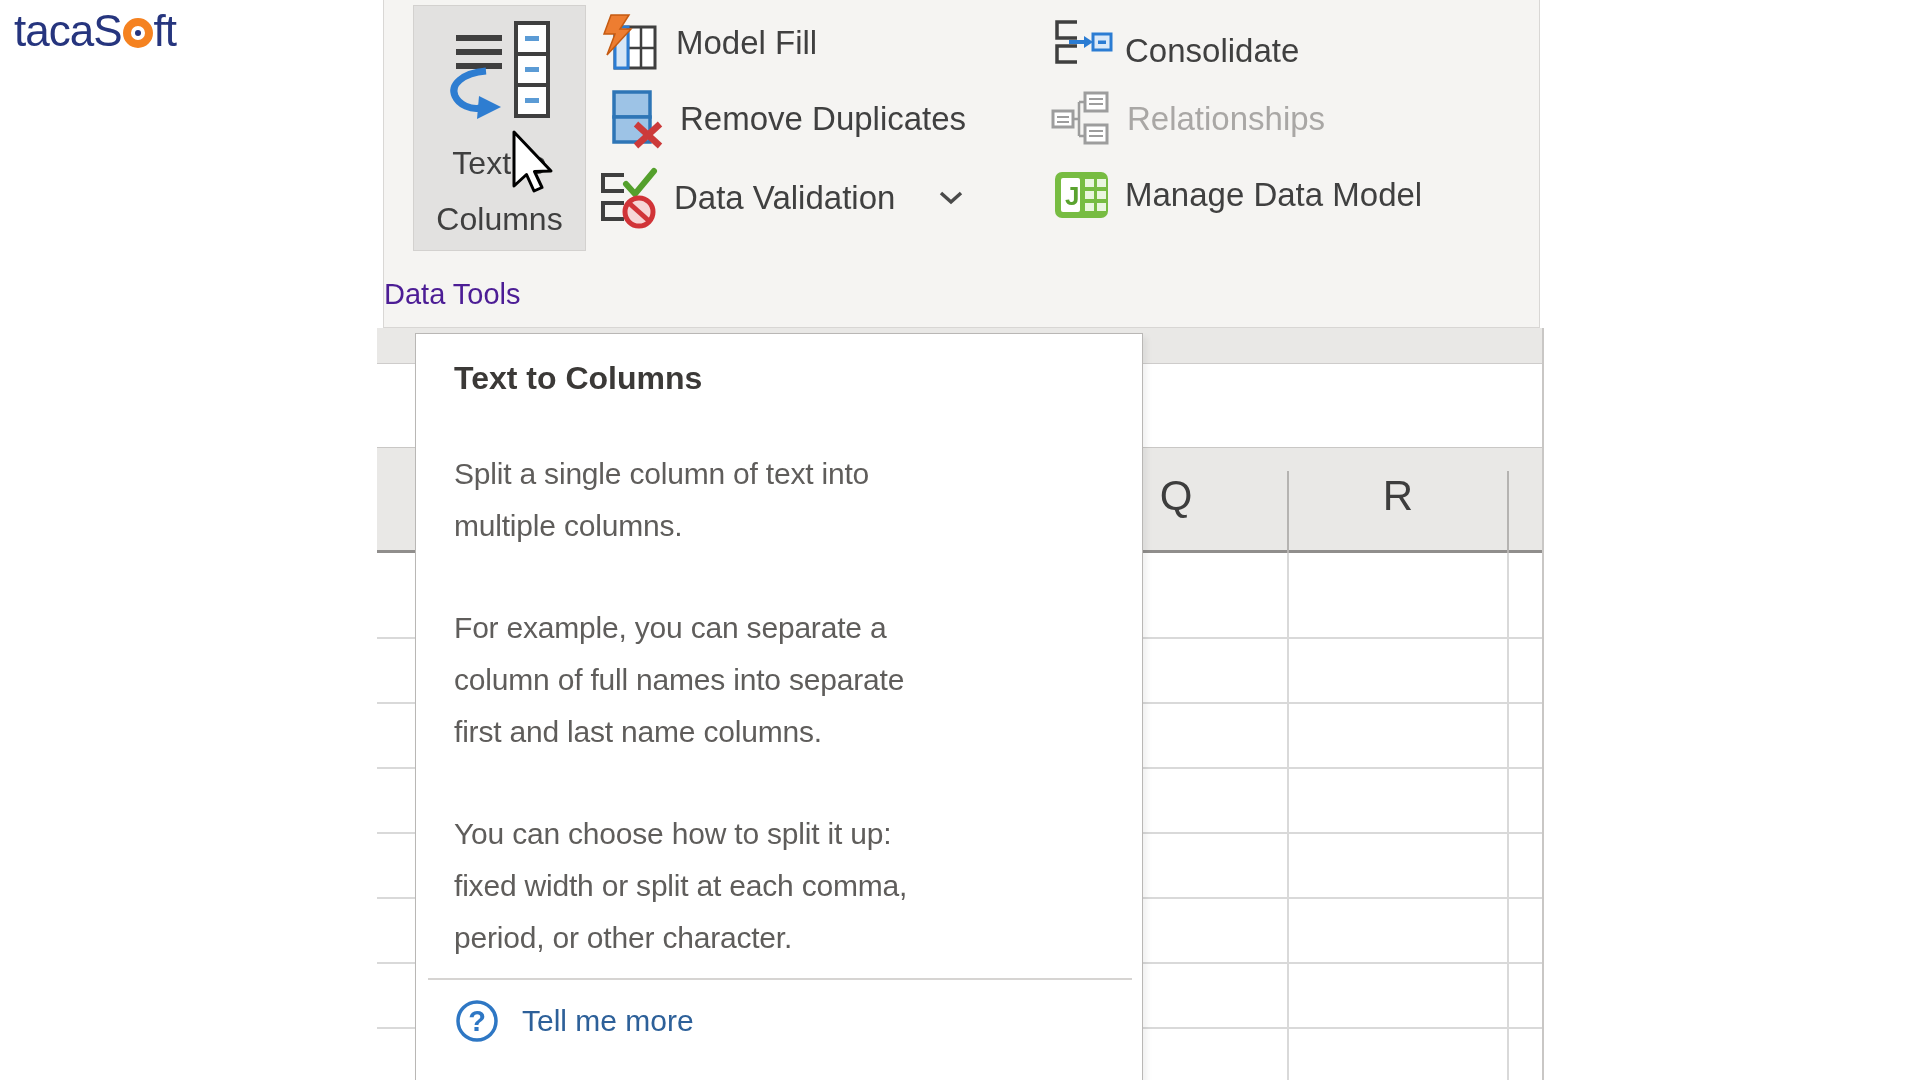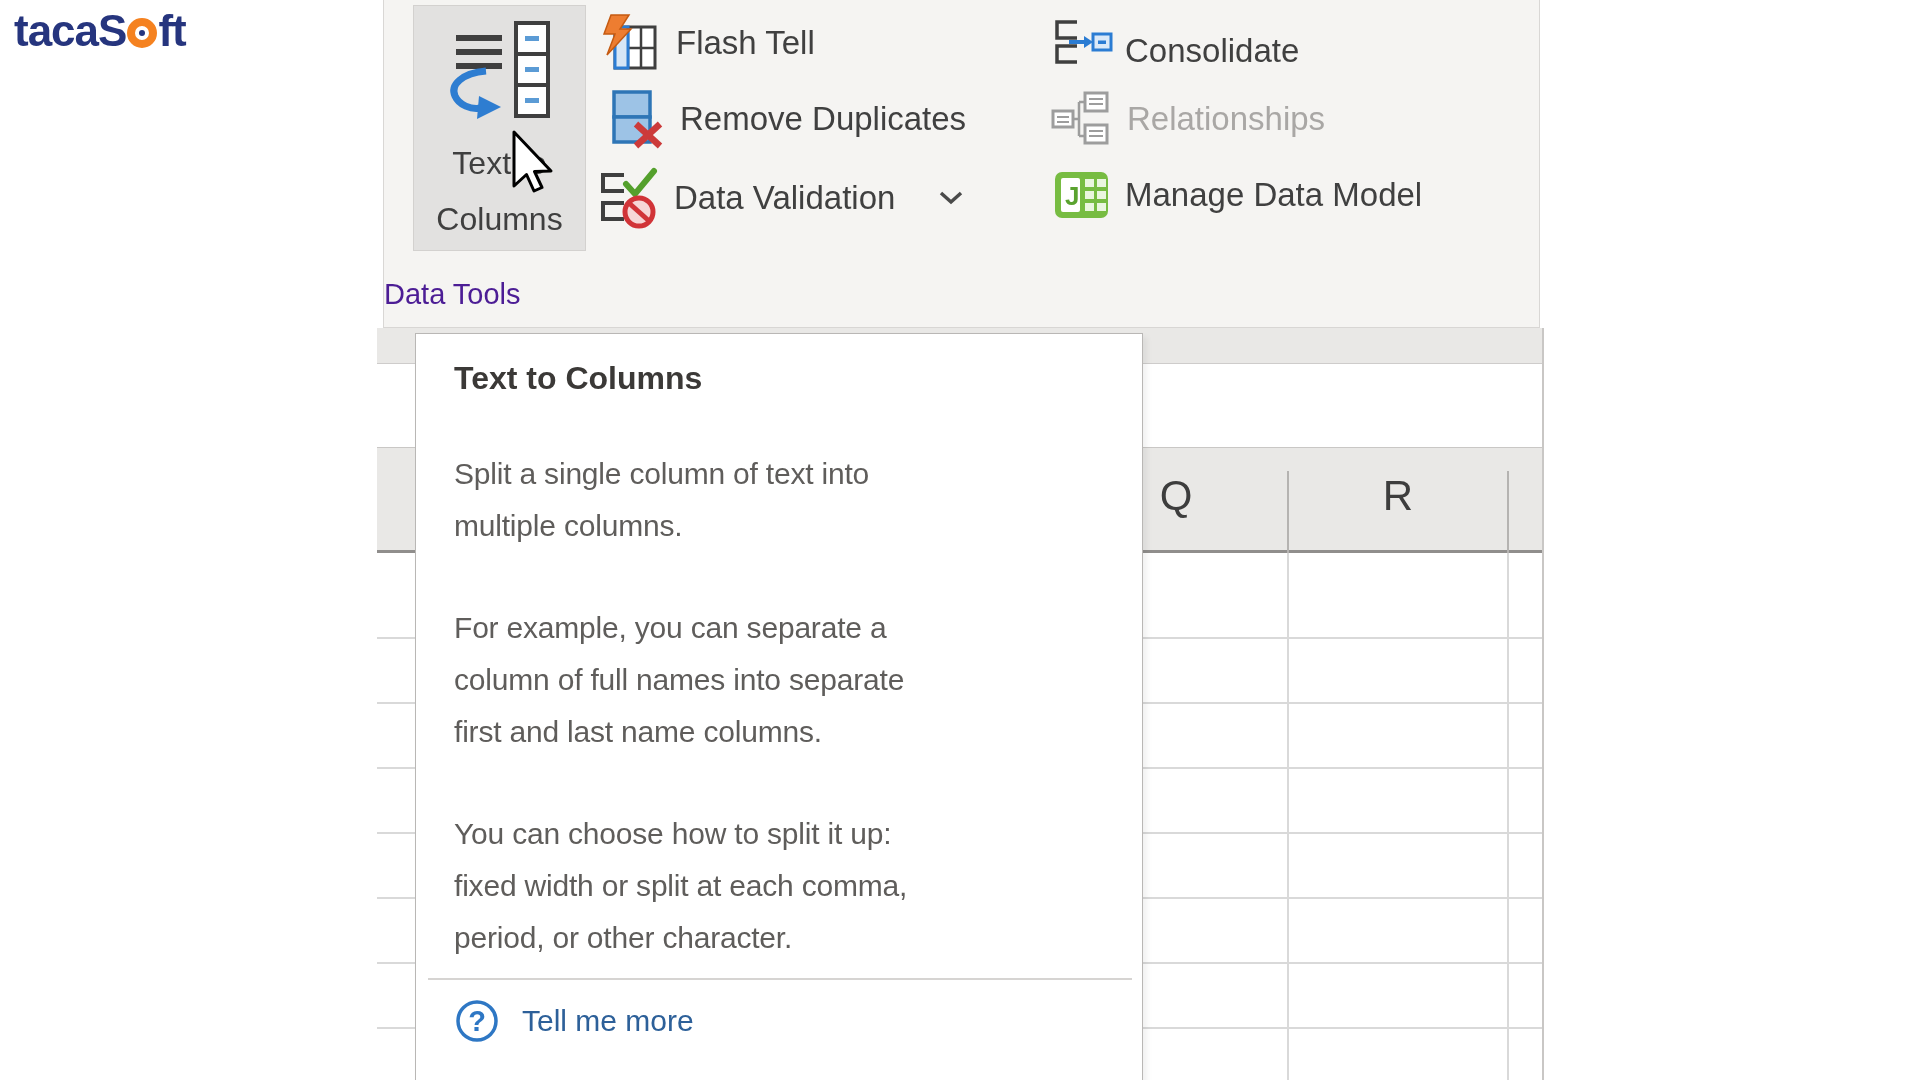--- a/index.html
+++ b/index.html
@@ -1,20 +1,20 @@
 <!DOCTYPE html>
 <html><head>
 <meta charset="utf-8">
 <style>
   * { margin:0; padding:0; box-sizing:border-box; }
   html,body { width:1920px; height:1080px; background:#ffffff; overflow:hidden;
               font-family:"Liberation Sans", sans-serif; }
 
   
-  .logo { position:absolute; left:14px; top:6px; font-size:44px; font-weight:bold;
+  .logo { position:absolute; left:14px; top:6px; font-size:44px; font-weight:normal;
           color:#26357e; letter-spacing:-1px; z-index:5;text-align:right; }
   .logo-o { display:inline-block; width:30px; height:30px; border:8px solid #f58220;
             border-radius:50%; position:relative; vertical-align:baseline;
             margin:0 1px -2px 1px; }
   .logo-o-dot { position:absolute; left:4px; top:4px; width:6px; height:6px;
                 background:#26357e; border-radius:50%; }
 
   
   .ribbon { position:absolute; left:383px; top:0; width:1157px; height:328px;
             background:#f5f4f2; border-left:1px solid #d9d7d5;
@@ -93,21 +93,21 @@
 
     <div class="rbtn" style="left:218px; top:14px; height:58px;">
       <svg width="58" height="58" viewBox="0 0 58 58">
         <rect x="13" y="13" width="40" height="41" fill="#fff" stroke="#3f3f3f" stroke-width="3"></rect>
         <line x1="26" y1="13" x2="26" y2="54" stroke="#3f3f3f" stroke-width="2.5"></line>
         <line x1="39" y1="13" x2="39" y2="54" stroke="#3f3f3f" stroke-width="2.5"></line>
         <line x1="13" y1="34" x2="53" y2="34" stroke="#3f3f3f" stroke-width="2.5"></line>
         <rect x="13" y="13" width="13" height="41" fill="#d6e6f6" stroke="#2b7cd3" stroke-width="3"></rect>
         <polygon points="9,1 27,1 18,15 29,15 5,41 13,20 2,20" fill="#ed7d31" stroke="#c55a11" stroke-width="1.5"></polygon>
       </svg>
-      <span>Flash Tell</span>
+      <span>Model Fill</span>
     </div>
 
     <div class="rbtn" style="left:222px; top:88px; height:62px;">
       <svg width="58" height="62" viewBox="0 0 58 62">
         <rect x="8" y="4" width="36" height="25" fill="#9dc3e6" stroke="#2e75b6" stroke-width="3.5"></rect>
         <rect x="8" y="29" width="36" height="25" fill="#9dc3e6" stroke="#2e75b6" stroke-width="3.5"></rect>
         <line x1="30" y1="36" x2="54" y2="58" stroke="#cc3a3a" stroke-width="6.5"></line>
         <line x1="54" y1="36" x2="30" y2="58" stroke="#cc3a3a" stroke-width="6.5"></line>
       </svg>
       <span>Remove Duplicates</span>

